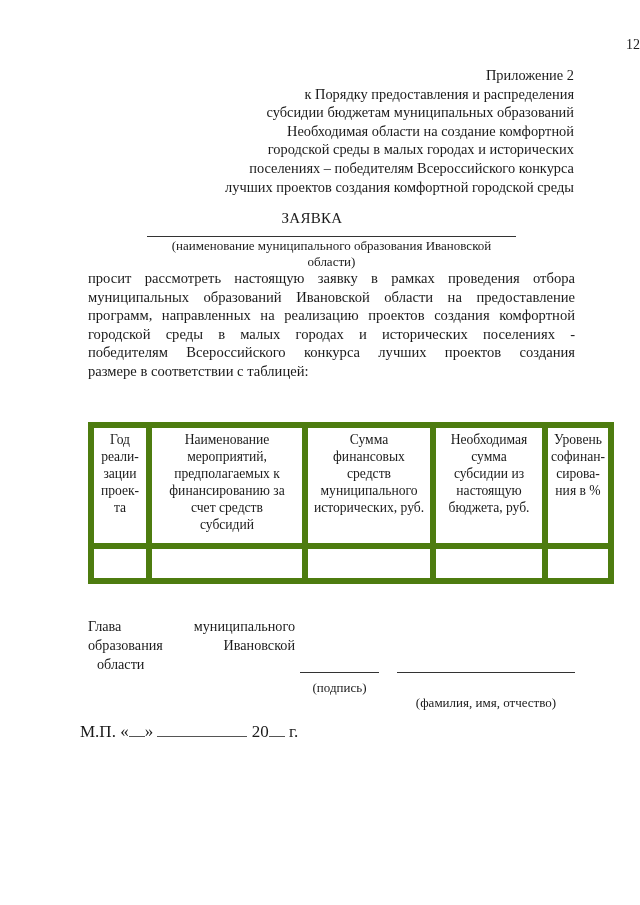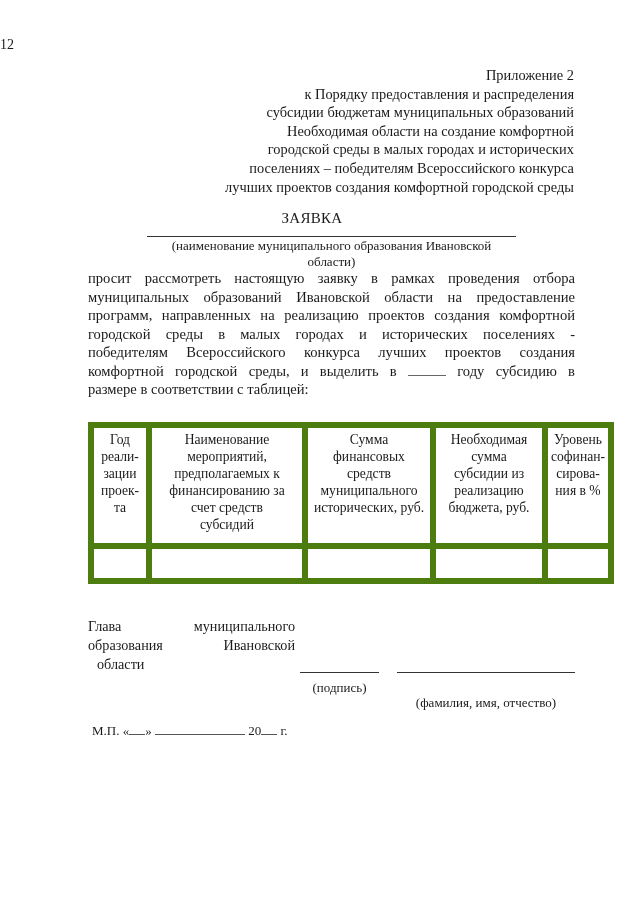--- a/index.html
+++ b/index.html
@@ -1,40 +1,40 @@
 <!DOCTYPE html>
 <html><head>
 <meta charset="utf-8">
 <style>
   html, body { margin:0; padding:0; }
   body { width:640px; height:905px; background:#ffffff; position:relative; overflow:hidden;
          font-family:"Liberation Serif","DejaVu Serif",serif; color:#1a1a1a; }
   .abs { position:absolute; }
-  .page-num { top:37px; left:0; width:640px; text-align:left; font-size:14px; }
+  .page-num { top:37px; left:0; width:640px; text-align:right; font-size:14px; }
   .appendix { top:66px; right:66px; text-align:right; font-size:14.4px; line-height:18.6px; }
   .appendix div { white-space:nowrap; }
   .title { top:210px; left:0; width:624px; text-align:center; font-size:15px; letter-spacing:0.3px; }
   .name-line { top:236px; left:147px; width:369px; border-top:1px solid #333; }
   .name-caption { top:238px; left:147px; width:369px; text-align:center; font-size:13px; }
   .body-text { top:269px; left:88px; width:487px; font-size:14.6px; line-height:18.5px; }
   .body-text .ln { text-align:justify; text-align-last:justify; white-space:nowrap; height:18.5px; }
   .body-text .ln.last { text-align-last:left; }
   .blank { display:inline-block; width:38px; border-bottom:1px solid #666; height:12px; vertical-align:baseline; }
   table.grid { top:422px; left:88px; border-collapse:collapse; font-size:13.6px; line-height:17px; }
   table.grid td { border:6px solid #4d7c0f; text-align:center; vertical-align:top; padding:3px 2px 0 2px; }
   table.grid tr.hdr td { height:112px; }
   table.grid tr.row td { height:26px; }
   .sig-head { top:617px; left:88px; width:207px; font-size:14.2px; line-height:19px; }
   .sig-head .ln { text-align:justify; text-align-last:justify; white-space:nowrap; }
   .sig-head .ln.last { text-align-last:left;margin-left:9px; }
   .sig-line1 { top:672px; left:300px; width:79px; border-top:1px solid #333; }
   .sig-line2 { top:672px; left:397px; width:178px; border-top:1px solid #333; }
   .sig-cap1 { top:680px; left:300px; width:79px; text-align:center; font-size:13px; }
   .sig-cap2 { top:680px; left:397px; width:178px; text-align:center; font-size:13px;margin-top:15px; }
-  .stamp { top:722px; left:92px; font-size:13px; white-space:nowrap; }
+  .stamp { top:722px; left:80px; font-size:17px; white-space:nowrap; }
   .u { display:inline-block; border-bottom:1px solid #555; height:12px; vertical-align:baseline; }
 </style>
 </head>
 <body>
 
 <div class="abs page-num">12</div>
 
 <div class="abs appendix">
   <div>Приложение 2</div>
   <div>к Порядку предоставления и распределения</div>
@@ -49,21 +49,20 @@
 
 <div class="abs name-line"></div>
 <div class="abs name-caption">(наименование муниципального образования Ивановской области)</div>
 
 <div class="abs body-text">
   <div class="ln">просит рассмотреть настоящую заявку в рамках проведения отбора</div>
   <div class="ln">муниципальных образований Ивановской области на предоставление</div>
   <div class="ln">программ, направленных на реализацию проектов создания комфортной</div>
   <div class="ln">городской среды в малых городах и исторических поселениях -</div>
   <div class="ln">победителям Всероссийского конкурса лучших проектов создания</div>
-  <div class="ln"><span>комфортной городской среды, и выделить в</span> <span class="blank"></span> <span>году субсидию в</span></div>
   <div class="ln last">размере в соответствии с таблицей:</div>
 </div>
 
 <table class="abs grid">
   <tbody>
       <tr class="hdr">
     <td style="width:48px">
           <div>Год</div>
           <div>реали-</div>
           <div>зации</div>
@@ -82,21 +81,21 @@
           <div>Сумма</div>
           <div>финансовых</div>
           <div>средств</div>
           <div>муниципального</div>
           <div>исторических, руб.</div>
         </td>
     <td style="width:102px">
           <div>Необходимая</div>
           <div>сумма</div>
           <div>субсидии из</div>
-          <div>реализацию</div>
+          <div>настоящую</div>
           <div>бюджета, руб.</div>
         </td>
     <td style="width:56px">
           <div>Уровень</div>
           <div>софинан-</div>
           <div>сирова-</div>
           <div>ния в %</div>
         </td>
   </tr>
   <tr class="row">

